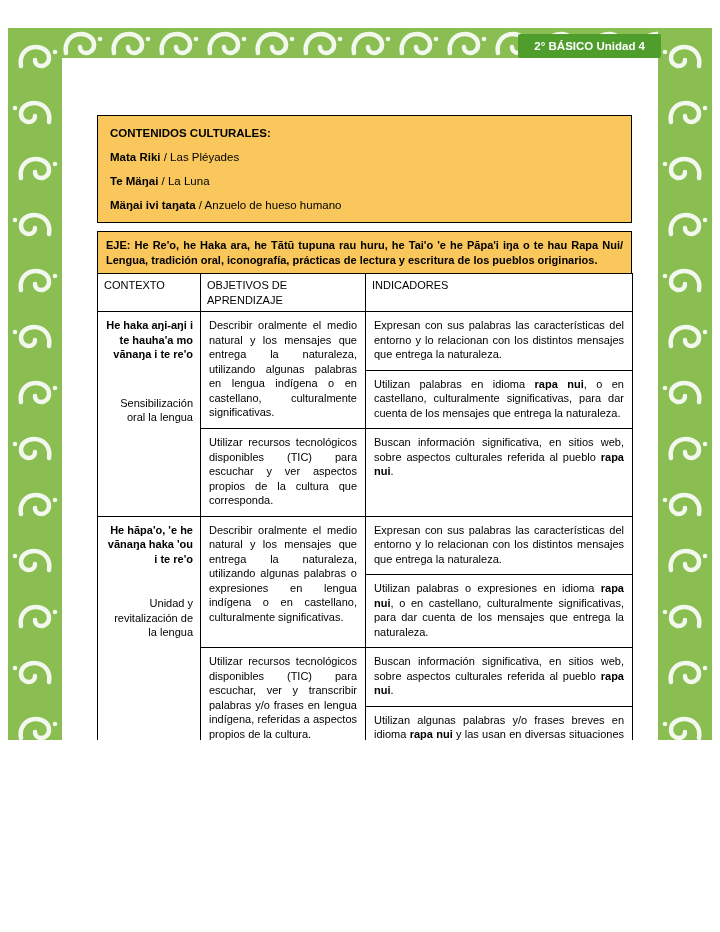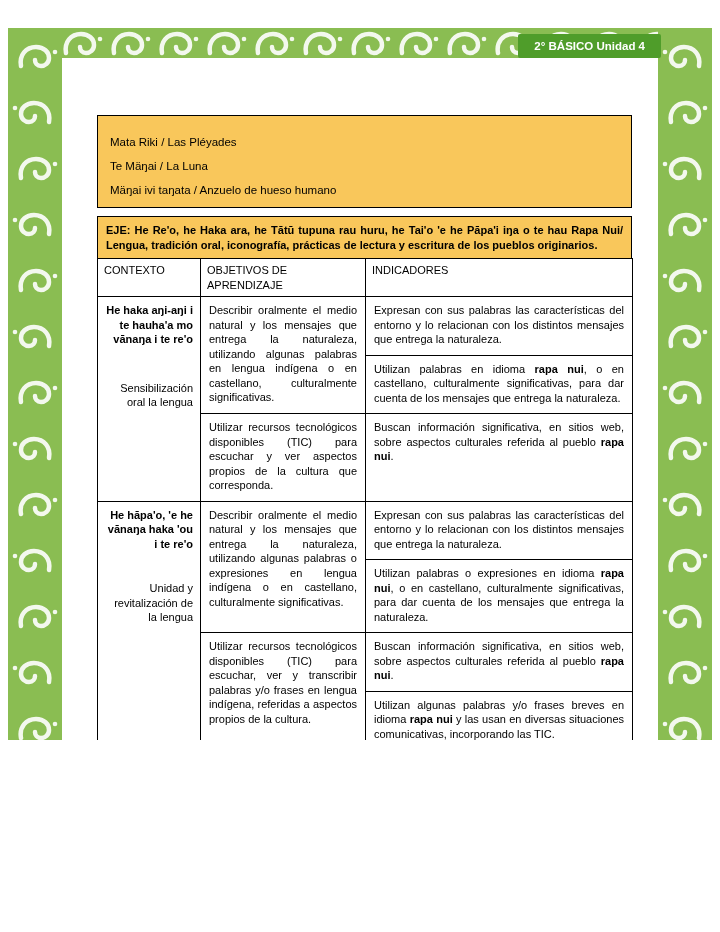--- a/index.html
+++ b/index.html
@@ -19,21 +19,21 @@
     background:#4f9d2a; color:#fff; font-weight:bold; font-size:11.5px;
     display:flex; align-items:center; padding:0 16px; border-radius:2px;
   }
 
   
   .content { position:absolute; left:97px; top:115px; width:535px; z-index:4; }
 
   .cultural { background:#f9c75b; border:1px solid #000; padding:10px 12px 9px; }
   .cultural-title { font-size:11.5px; font-weight:bold; line-height:15px; }
   .cultural-item { font-size:11.5px; line-height:15px; margin-top:9px; }
-  .cultural-item .term { font-weight:normal; }
+  .cultural-item .term { font-weight:bold; }
 
   .eje {
     background:#f9c75b; border:1px solid #000; margin-top:8px;
     padding:6px 8px; font-size:11px; font-weight:bold; line-height:14.5px;
     text-align:justify;
   }
 
   table.grid { width:535px; border-collapse:collapse; margin-top:-1px; table-layout:fixed; }
   table.grid th, table.grid td {
     border:1px solid #000; vertical-align:top;
@@ -184,20 +184,21 @@
     </svg>
   </div>
 
   <div class="badge">
     <span>2° BÁSICO Unidad 4</span>
   </div>
 
   <div class="content">
 
     <div class="cultural">
+      <div class="cultural-title">CONTENIDOS CULTURALES:</div>
       <div class="cultural-item">
         <span class="term">Mata Riki</span><span> / </span><span>Las Pléyades</span>
       </div>
       <div class="cultural-item">
         <span class="term">Te Mäŋai</span><span> / </span><span>La Luna</span>
       </div>
       <div class="cultural-item">
         <span class="term">Mäŋai ivi taŋata</span><span> / </span><span>Anzuelo de hueso humano</span>
       </div>
     </div>

